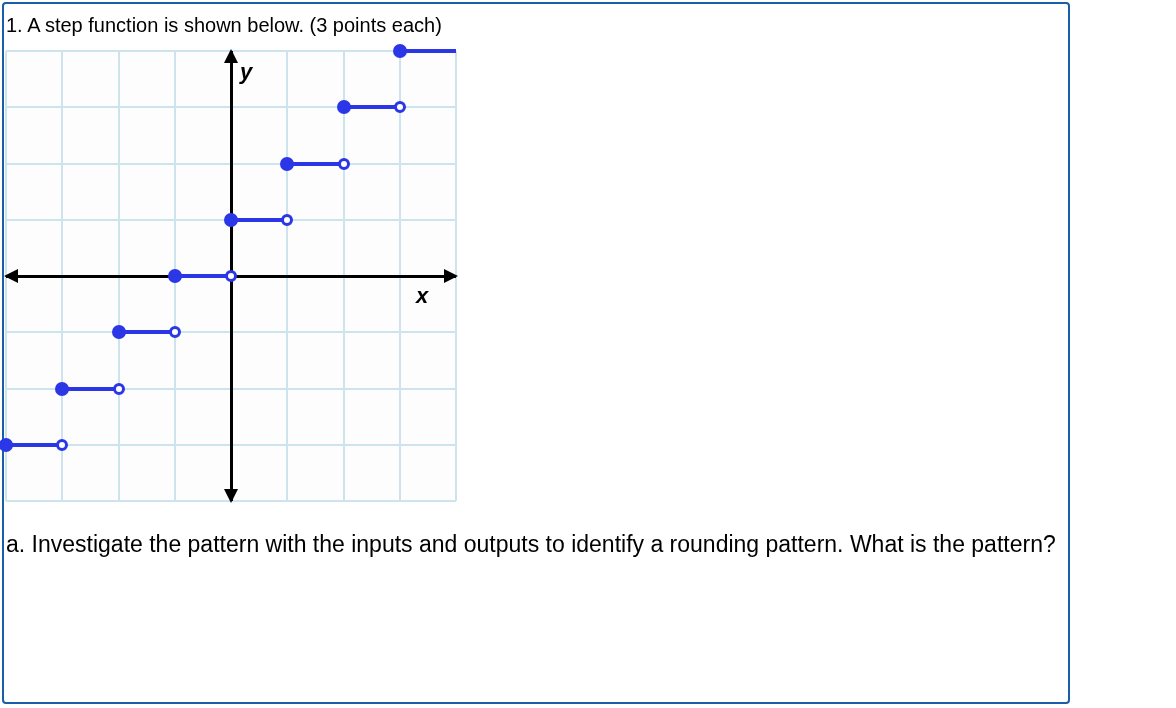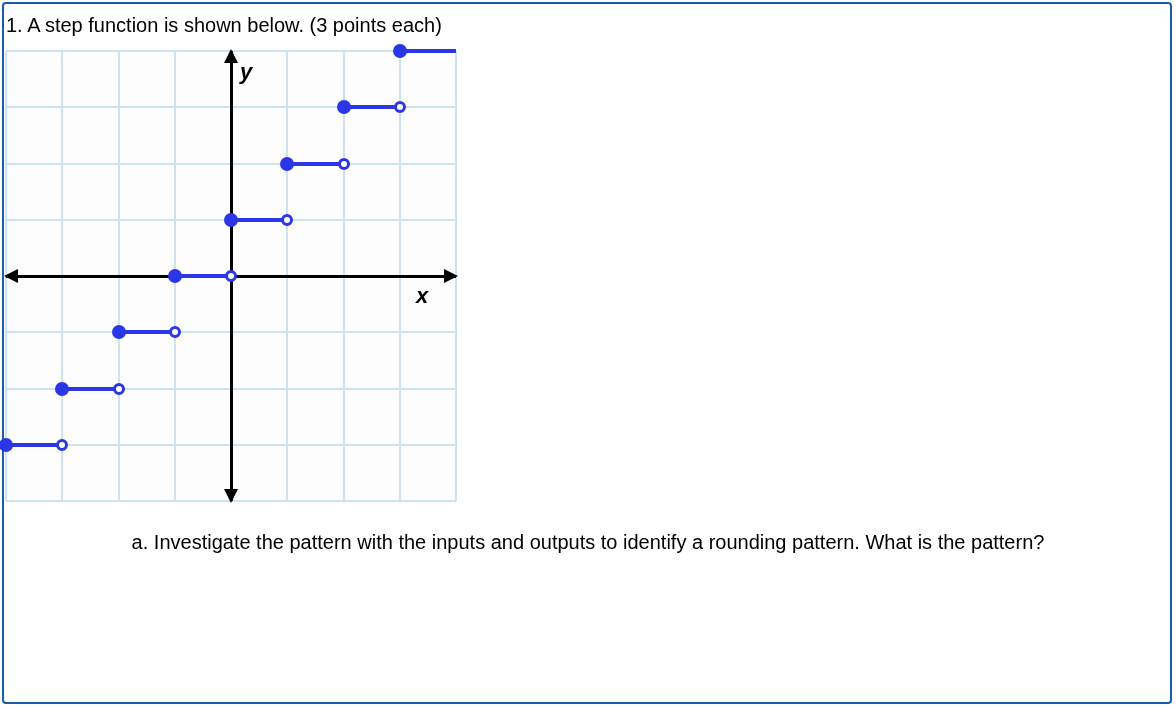--- a/index.html
+++ b/index.html
@@ -7,21 +7,21 @@
       font-family: Arial, Helvetica, sans-serif;
       font-size: 18px;
       color: #000;
       background: #fff;
       width: 1176px;
       height: 708px;
     }
     .container {
       border: 2px solid #1a5da8;
       border-radius: 4px;
-      width: 1170px;
+      width: 1068px;
       height: 702px;
       margin: 2px;
       padding: 10px 0 0 0;
       position: relative;
     }
     .question-title {
       font-size: 20px;
       margin-bottom: 14px;
       padding-left: 2px;
     }
@@ -79,25 +79,24 @@
     }
     .dot.closed {
       background: #2b36e6;
     }
     .dot.open {
       background: #fff;
       border: 3px solid #2b36e6;
       width: 12px; height: 12px;
     }
     .sub-question {
-      font-size: 20px;
+      font-size: 23px;
       margin-top: 10px;
       margin-bottom: 30px;
       padding-left: 2px;
-      text-align: center;
     }
   </style>
 </head>
 <body>
 
 <div class="container">
   <div class="question-title">
     <span>1.</span>
     <span>A step function is shown below. (3 points each)</span>
   </div>

